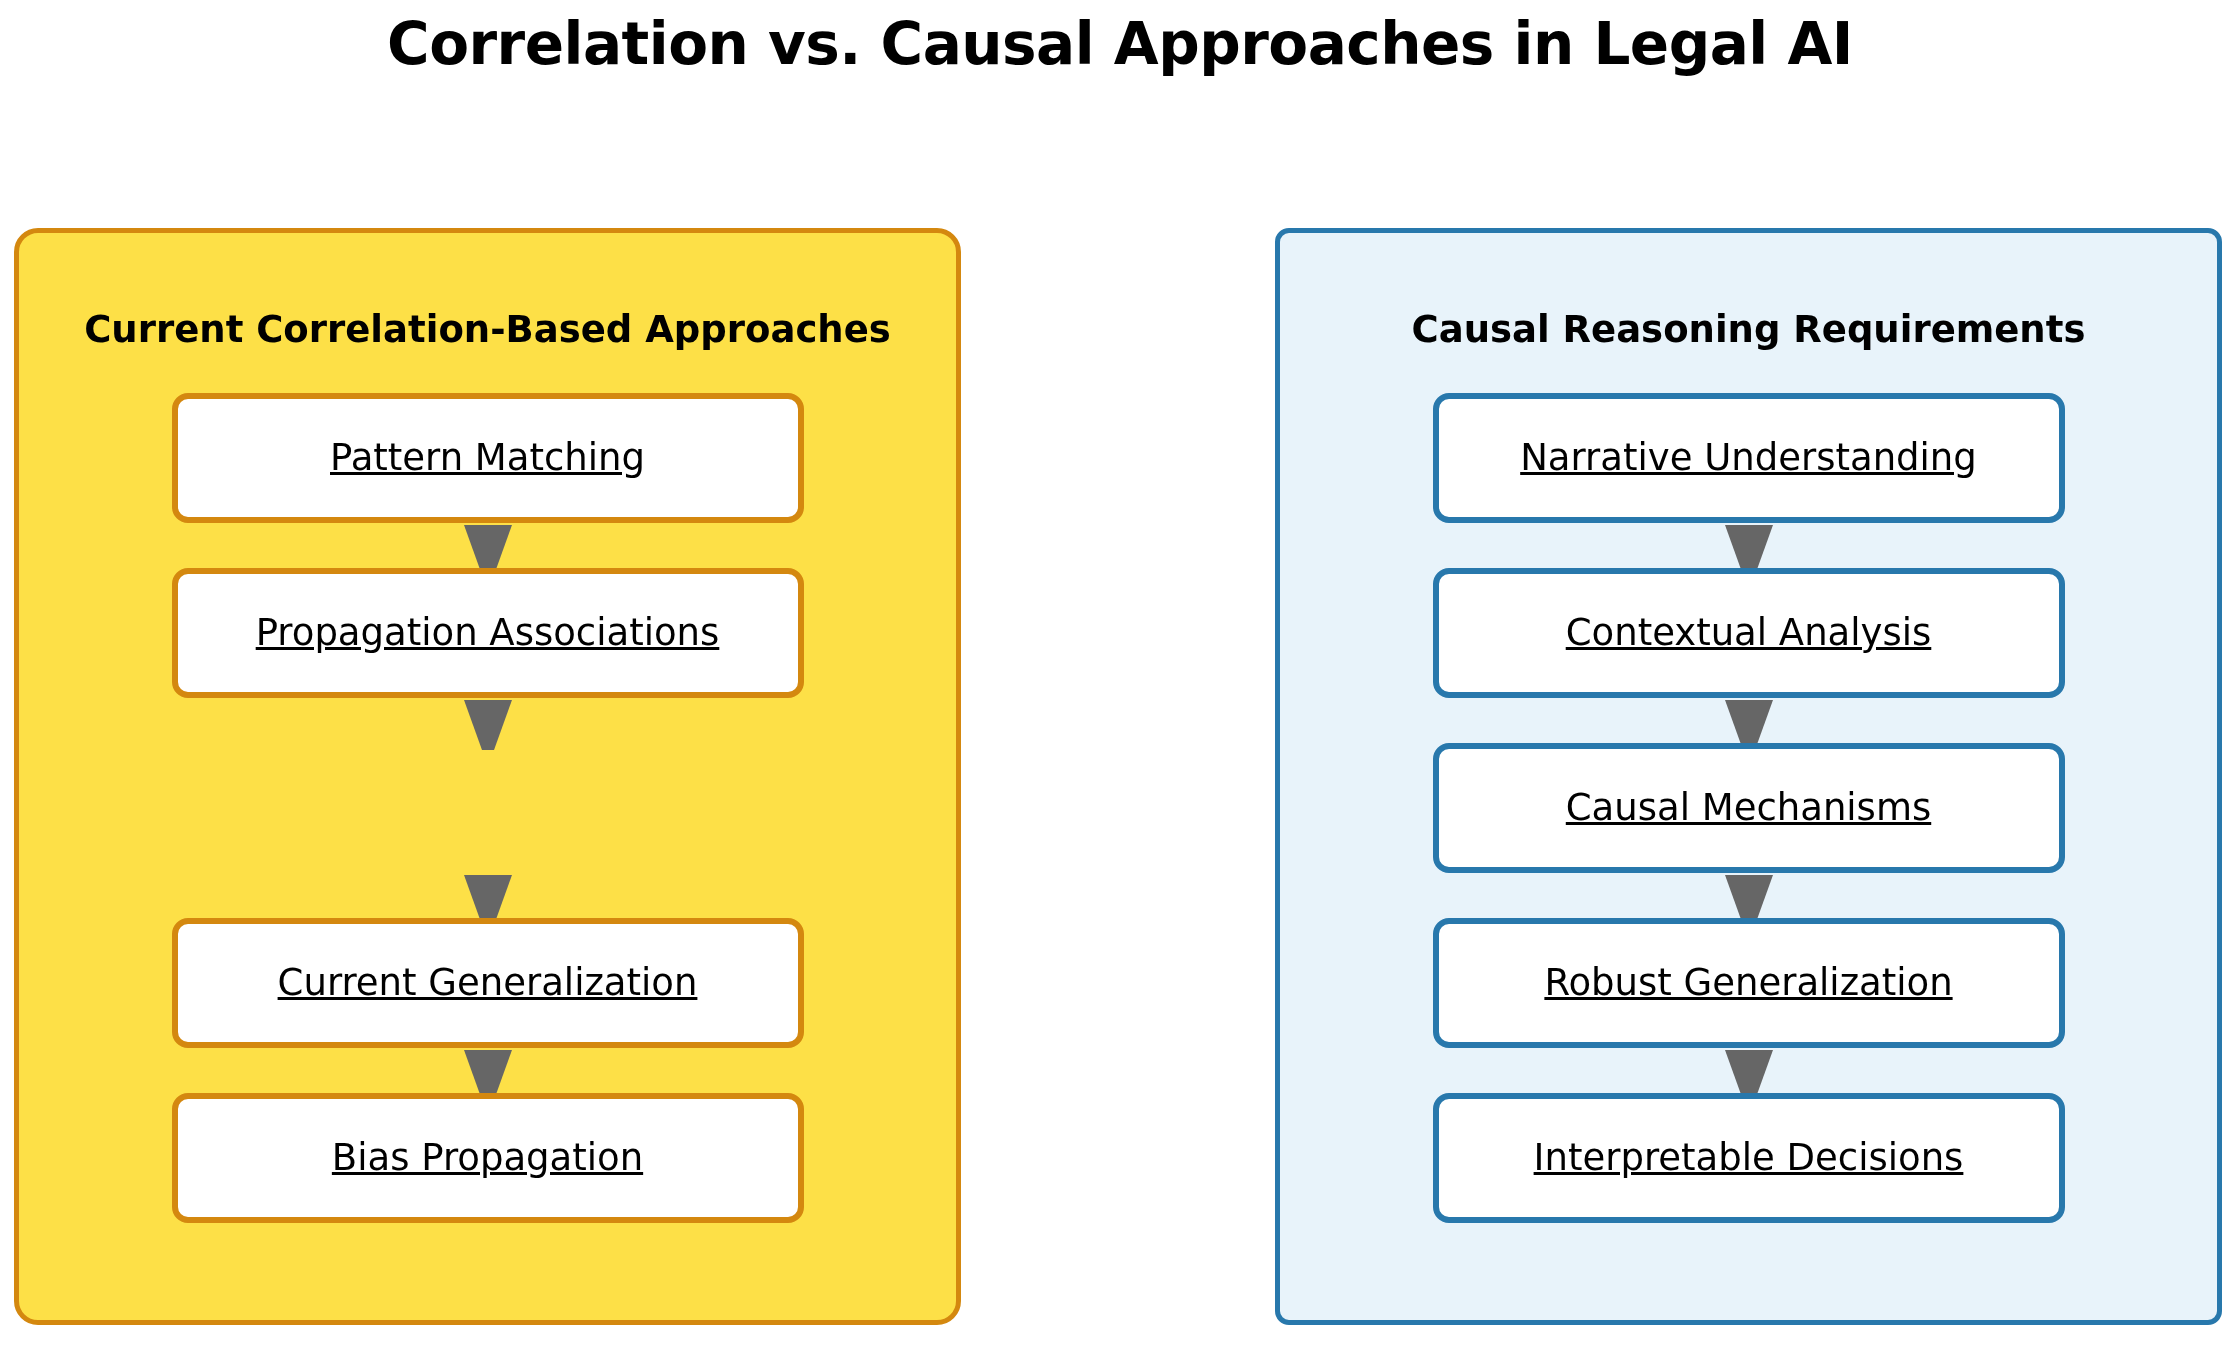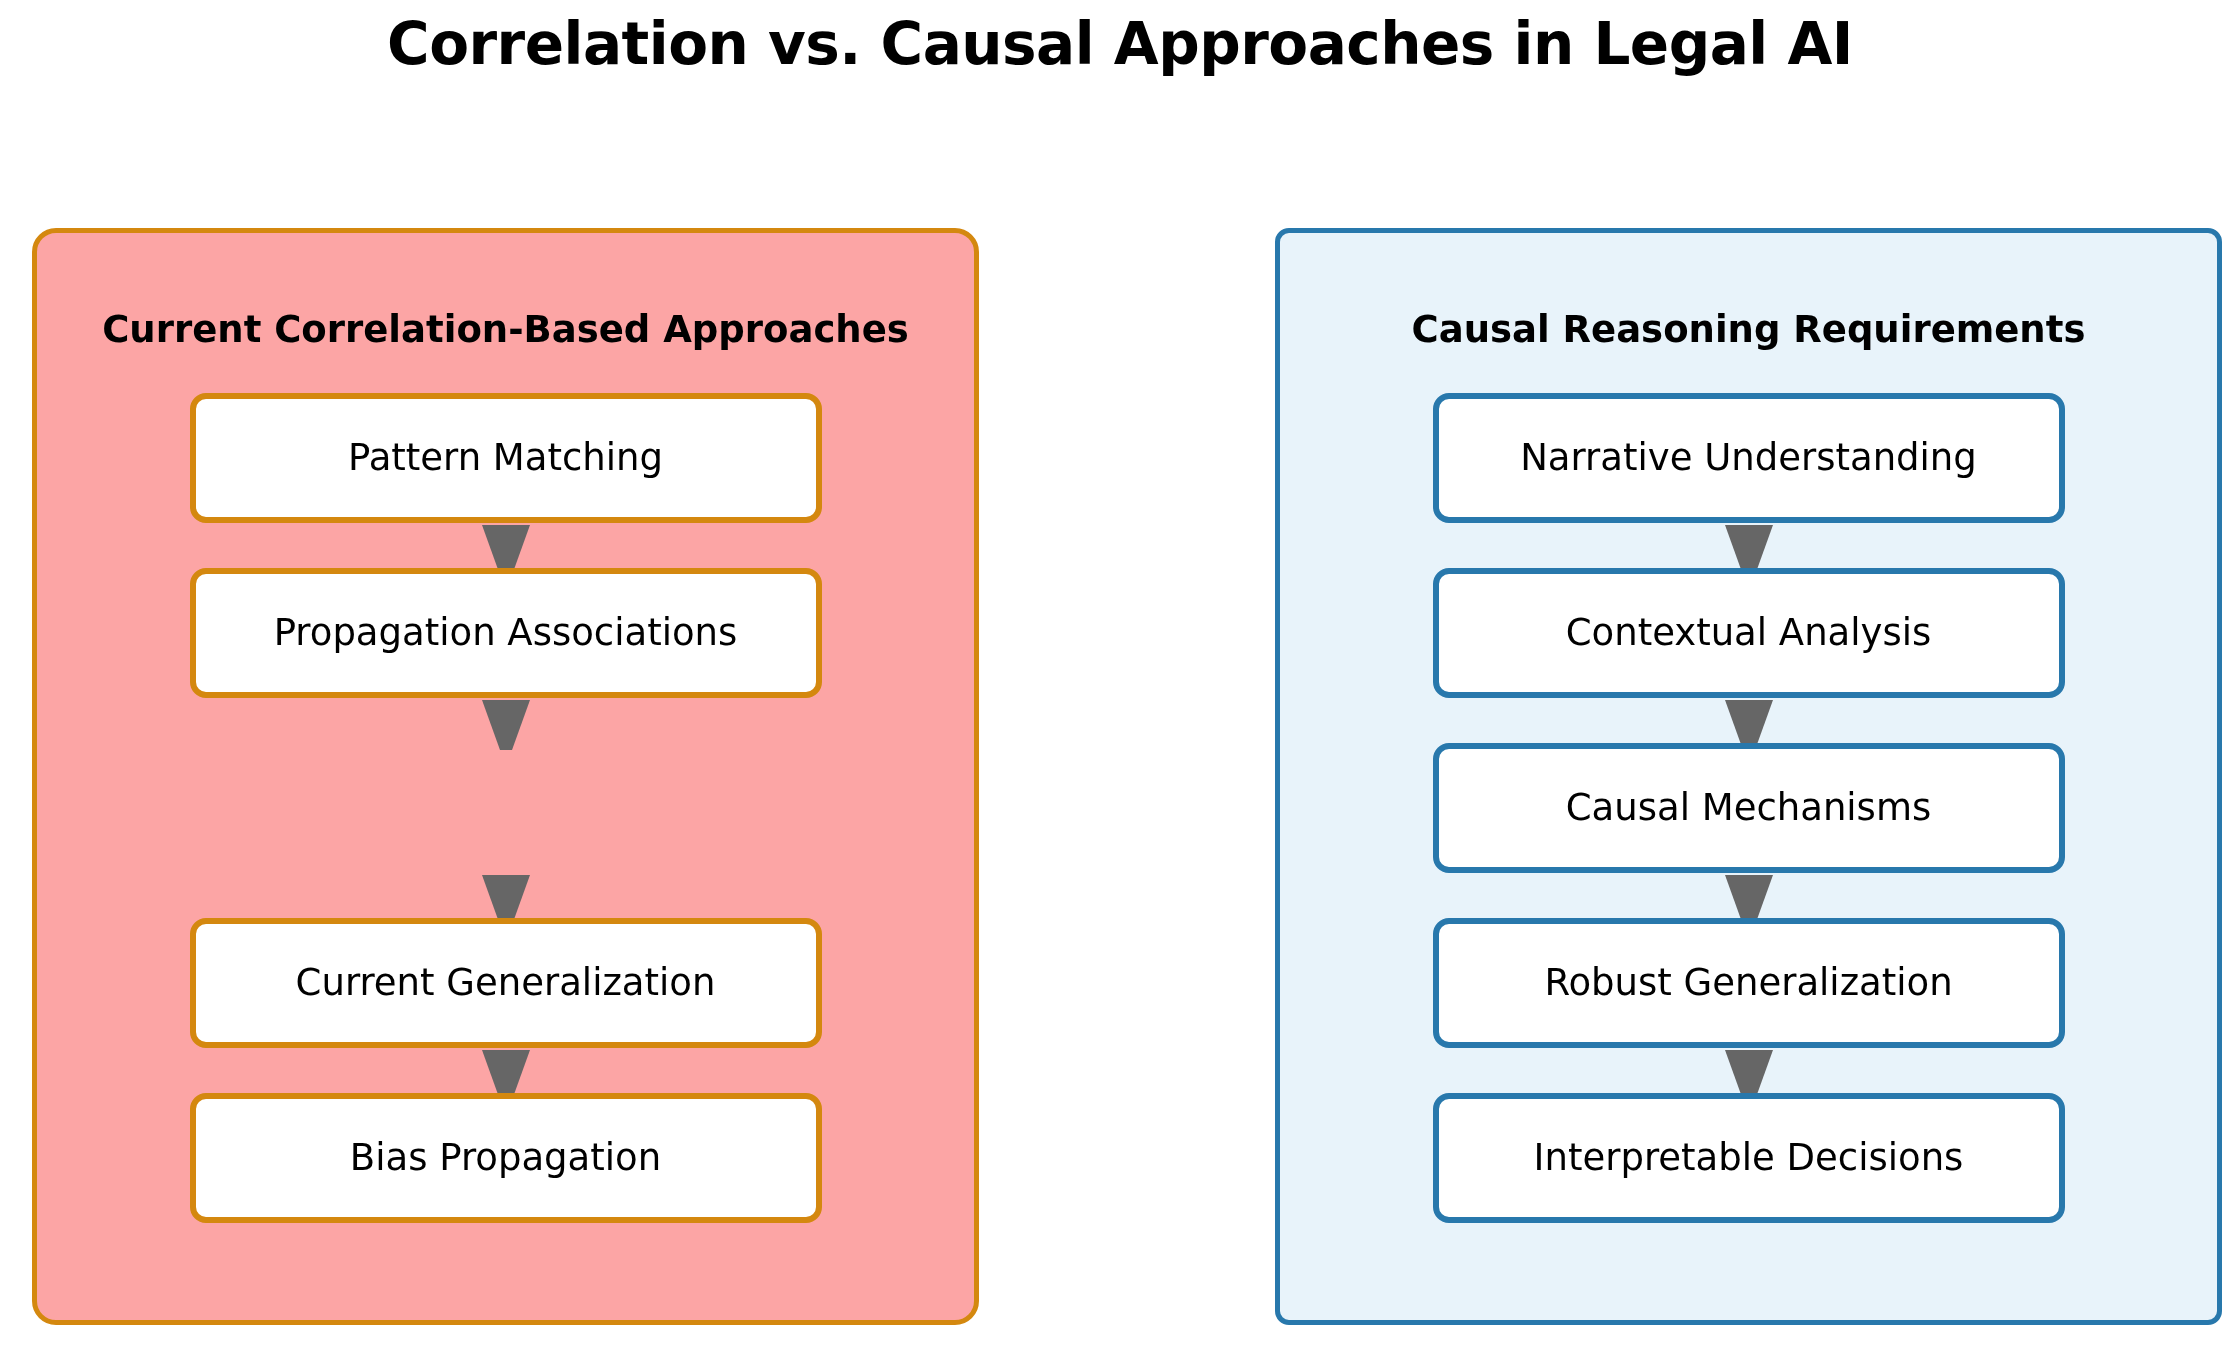--- a/index.html
+++ b/index.html
@@ -43,22 +43,22 @@
     position: absolute;
     top: 228px;
     width: 947px;
     height: 1097px;
     box-sizing: border-box;
     border-radius: 24px;
     border-style: solid;
     border-width: 5px;
   }
   #panel-left {
-    left: 32px;
-    background: #fca5a5;
+    left: 14px;
+    background: #fde047;
     border-color: #d4880f;
   }
   #panel-right {
     left: 1275px;
     background: #e8f3fa;
     border-color: #2878ac;
     border-radius: 14px;
   }
 
   .panel-title {
@@ -105,20 +105,21 @@
   #panel-left .node { border-color: #d4880f; }
   #panel-right .node { border-color: #2878ac; }
 
   .node-label {
     font-size: 37px;
     font-weight: normal;
     color: #000000;
     text-align: center;
     line-height: 1.1;
     white-space: nowrap;
+    text-decoration: underline;
   }
 
   
   .arrow {
     position: absolute;
     left: 50%;
     transform: translateX(-50%);
     width: 56px;
     height: 54px;
     overflow: visible;

